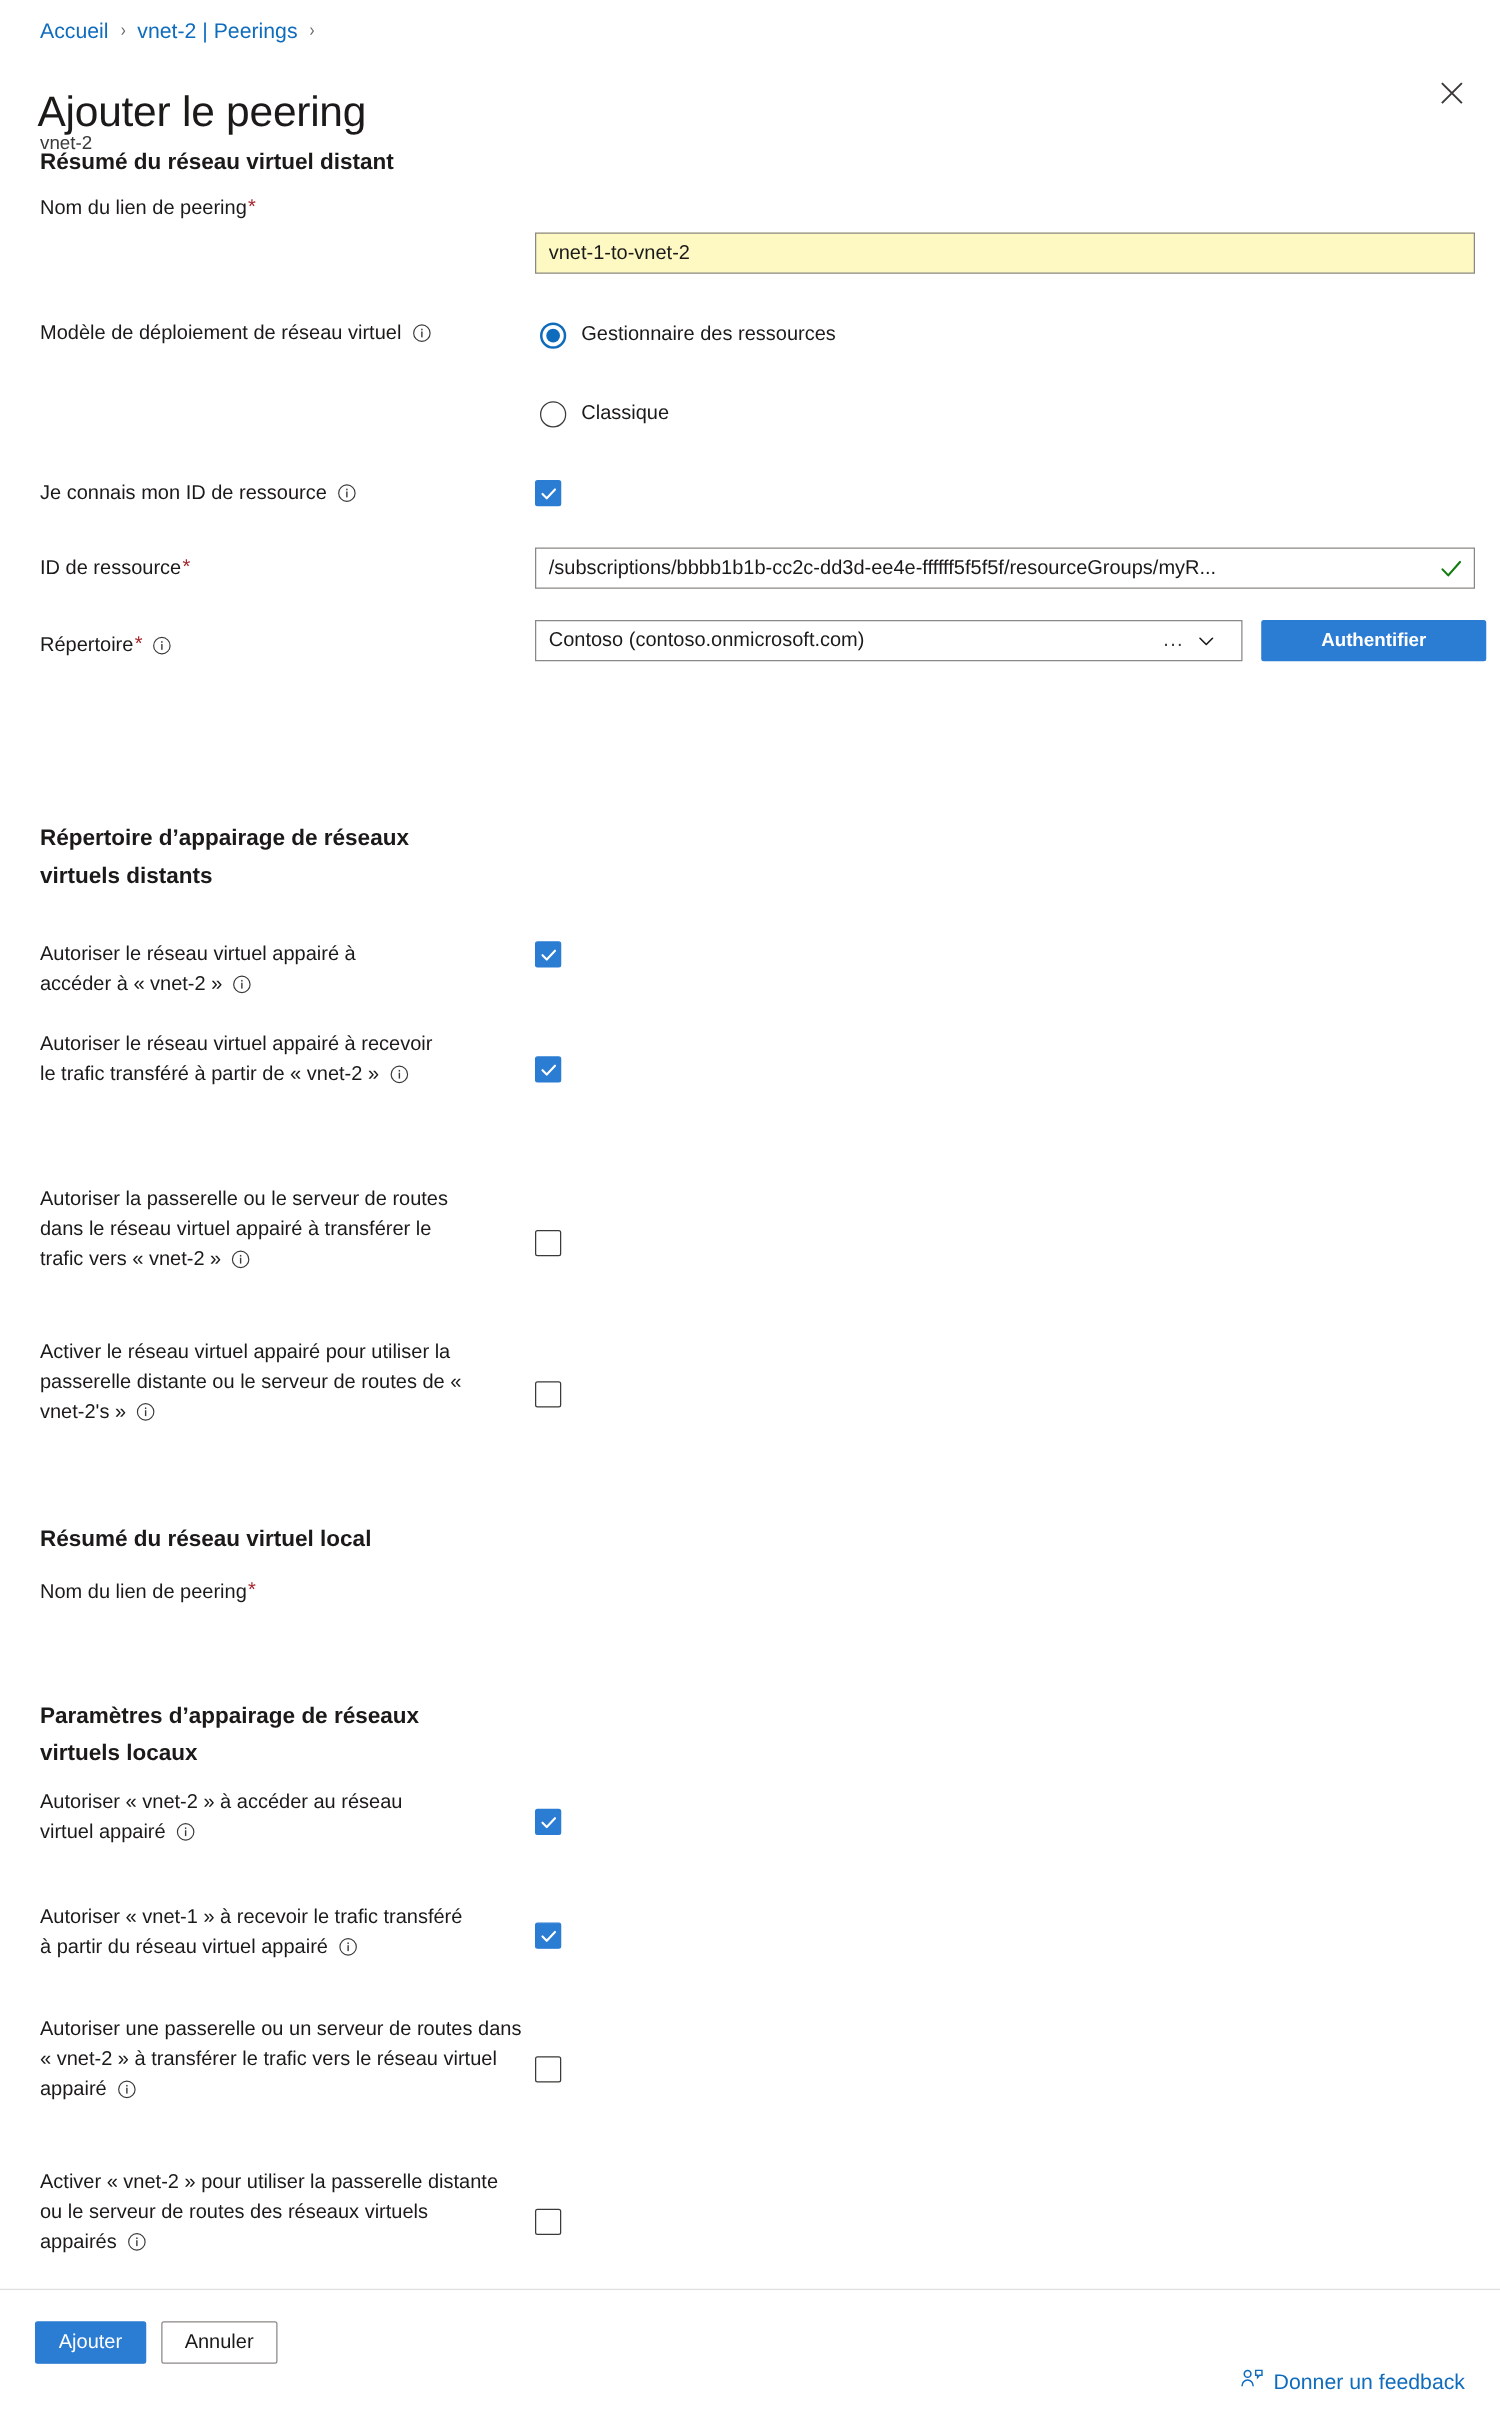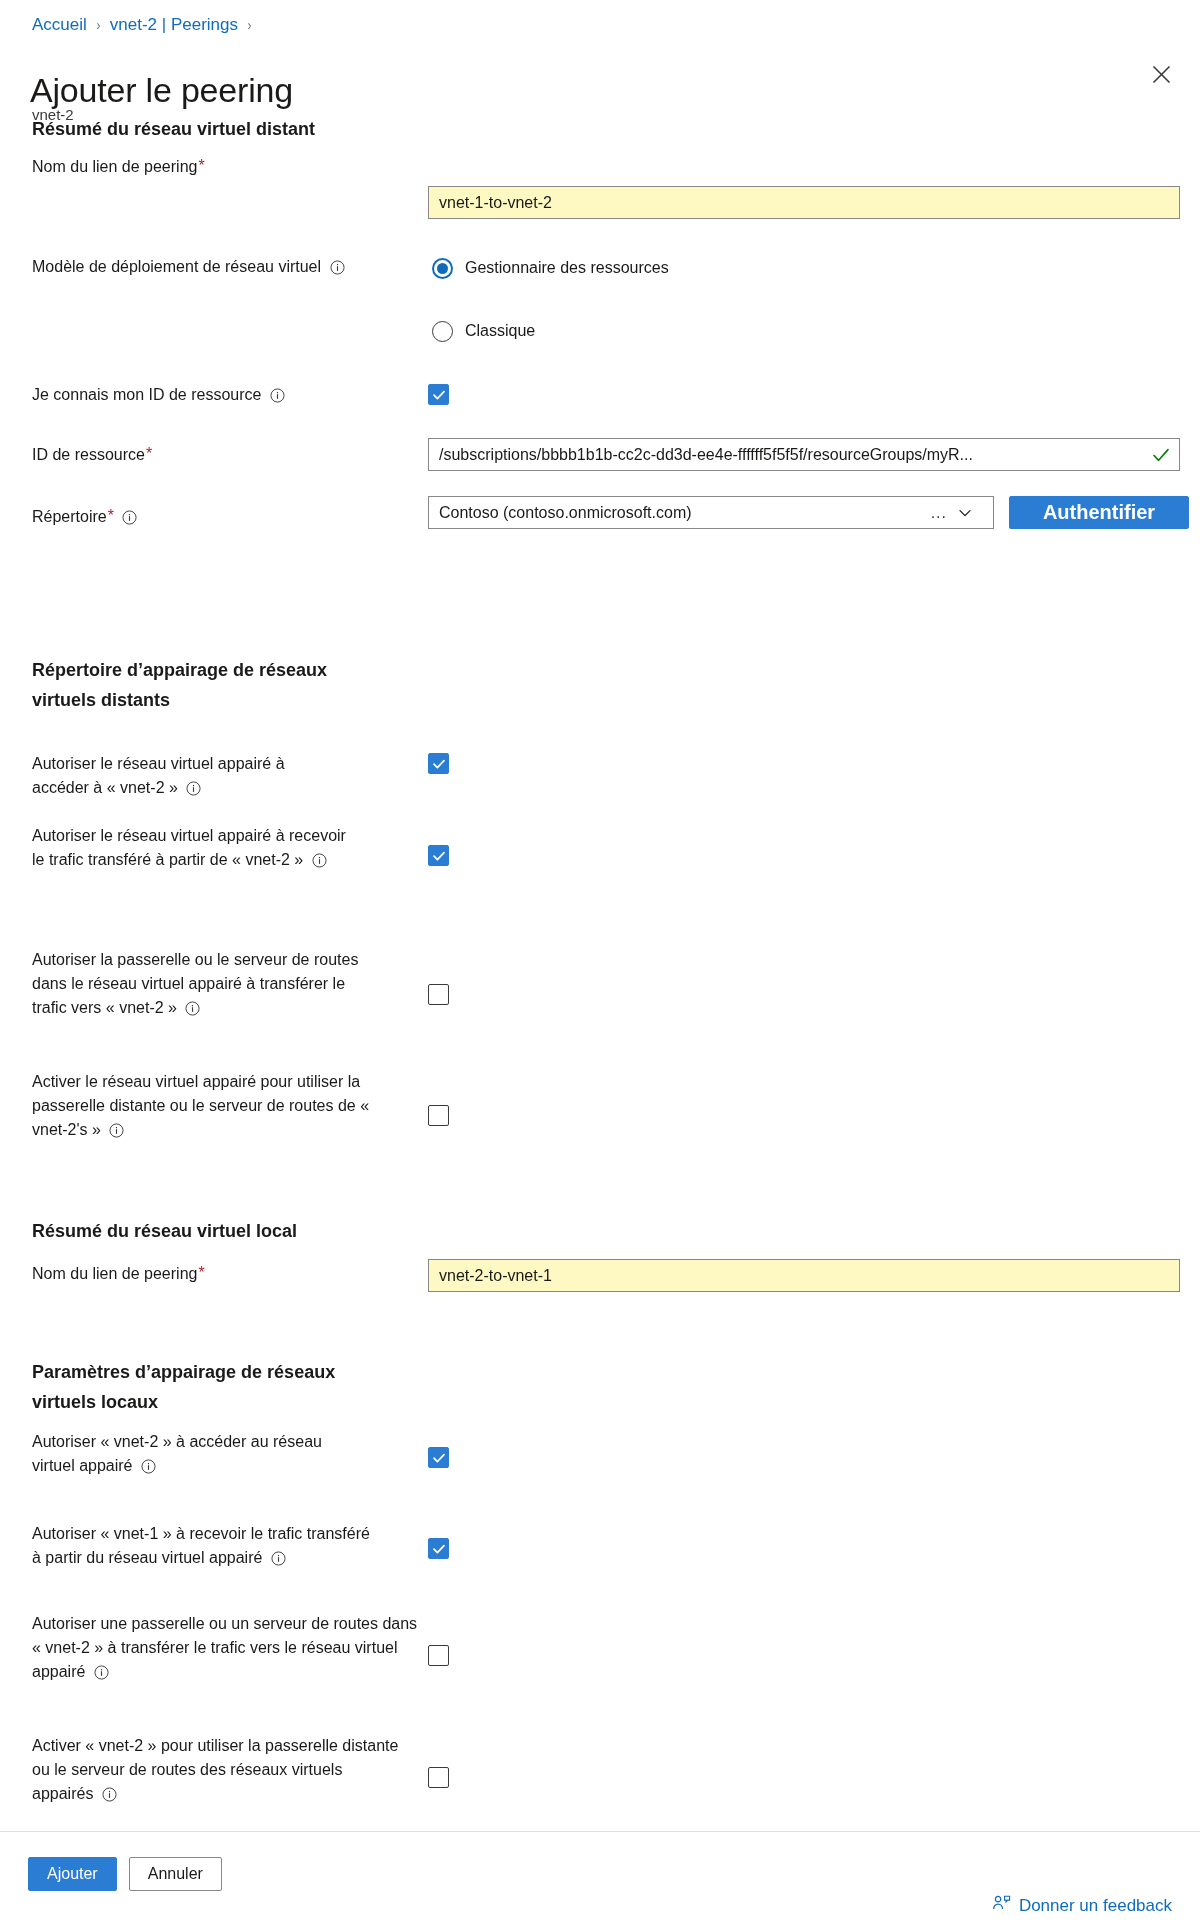--- a/index.html
+++ b/index.html
@@ -260,21 +260,21 @@
 
   .auth-btn {
     position: absolute;
     left: 1009px;
     top: 496px;
     width: 180px;
     height: 33px;
     background: #2b7cd3;
     border: 1px solid #2b7cd3;
     color: #fff;
-    font-size: 20px;
+    font-size: 15px;
     font-weight: 600;
     font-family: "Liberation Sans", sans-serif;
     cursor: pointer;
     border-radius: 2px;
   }
 
   
   .footer {
     position: absolute;
     left: 0;
@@ -463,21 +463,20 @@
   </div>
   <div class="cb" style="left:428px; top:1105px;">
     
   </div>
 
   <div class="section-head" style="top:1216px;">Résumé du réseau virtuel local</div>
 
   <div class="field-label" style="top:1262px;">
     <span>Nom du lien de peering</span><span class="req-star">*</span>
   </div>
-  <input class="txt-input" style="left: 428px; top: 1259px; width: 752px;" value="vnet-2-to-vnet-1">
 
   <div class="section-head" style="top:1357px;">Paramètres d’appairage de réseaux virtuels locaux</div>
 
   <div class="field-label" style="top:1430px; width:330px;">
     <span>Autoriser « vnet-2 » à accéder au réseau virtuel appairé</span>
     <span class="info-icon">
       <svg width="15" height="15" viewBox="0 0 16 16">
           <circle cx="8" cy="8" r="7" fill="none" stroke="#3b3a39" stroke-width="1"></circle>
           <rect x="7.4" y="6.6" width="1.2" height="5" fill="#3b3a39"></rect>
           <rect x="7.4" y="4.2" width="1.2" height="1.4" fill="#3b3a39"></rect>

